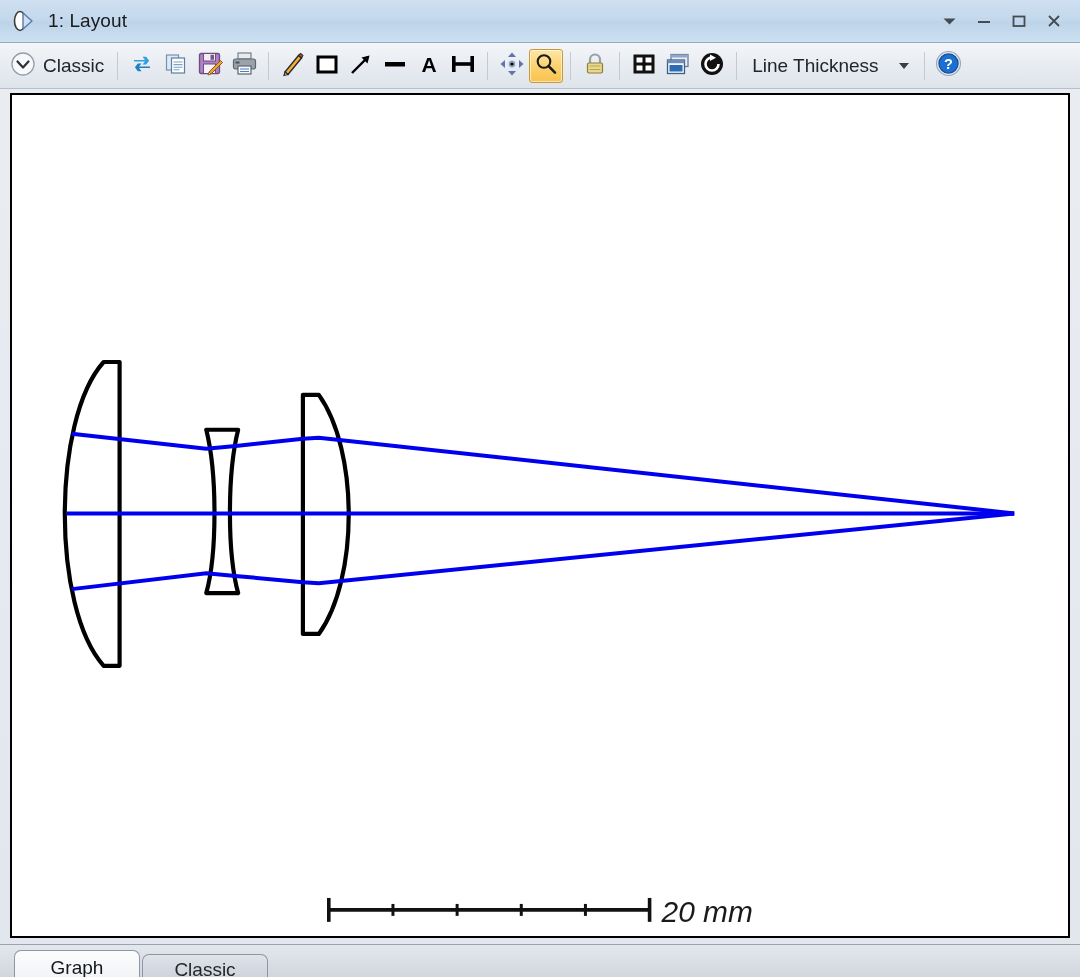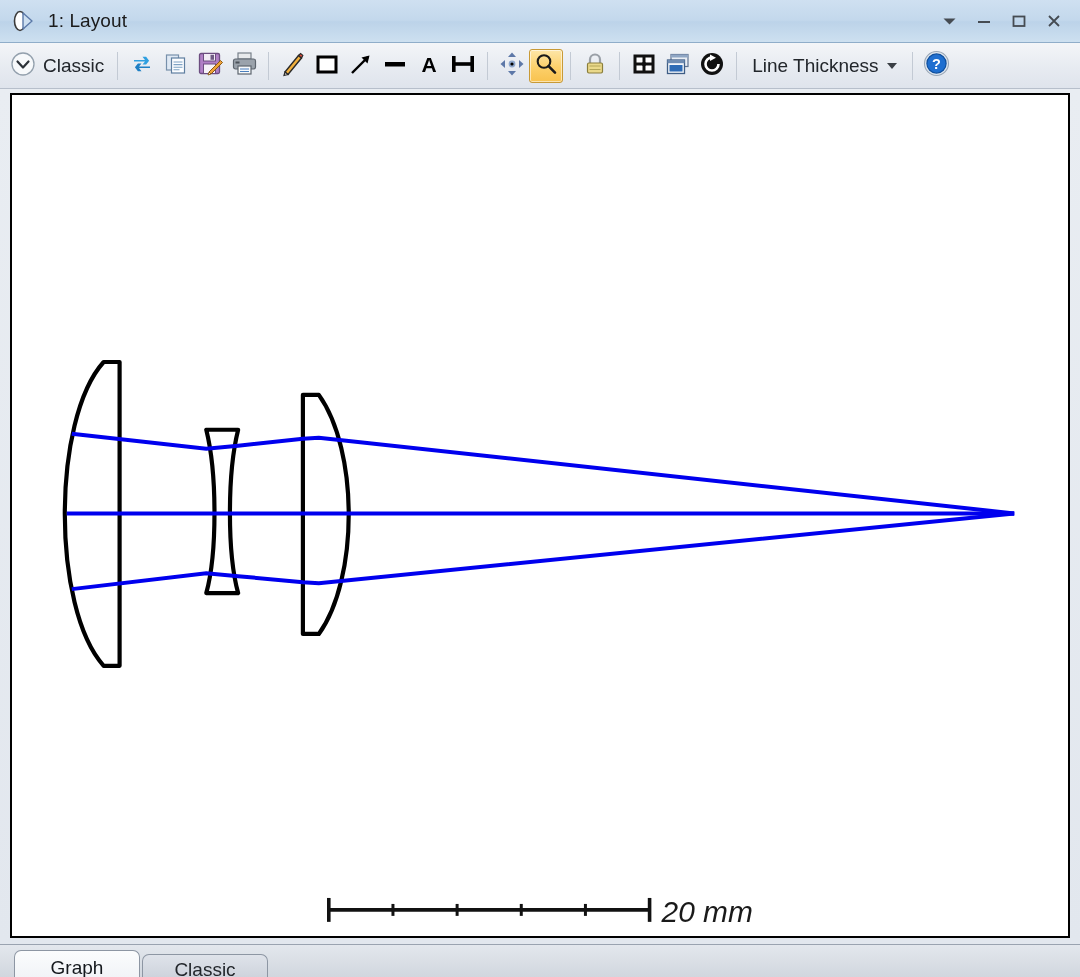--- a/index.html
+++ b/index.html
@@ -66,21 +66,21 @@
     display: flex; align-items: center; justify-content: center;
     cursor: default; border: 1px solid transparent; border-radius: 3px;
     flex: 0 0 auto;
   }
   .tool.active {
     background: linear-gradient(to bottom,#fde6a8,#fcd06a 55%,#f8c24e);
     border: 1px solid #c89a36;
     box-shadow: inset 0 0 0 1px rgba(255,255,255,.55);
   }
   .linethick {
-    display: flex; align-items: center; gap: 8px;
+    display: flex; align-items: center; gap: 20px;
     padding: 3px 8px; cursor: default;
   }
   .linethick .lbl { font-size: 19px; color: #22262b; }
   .caret-dn {
     width: 0; height: 0;
     border-left: 5px solid transparent;
     border-right: 5px solid transparent;
     border-top: 6px solid #3a3f45;
   }
 

